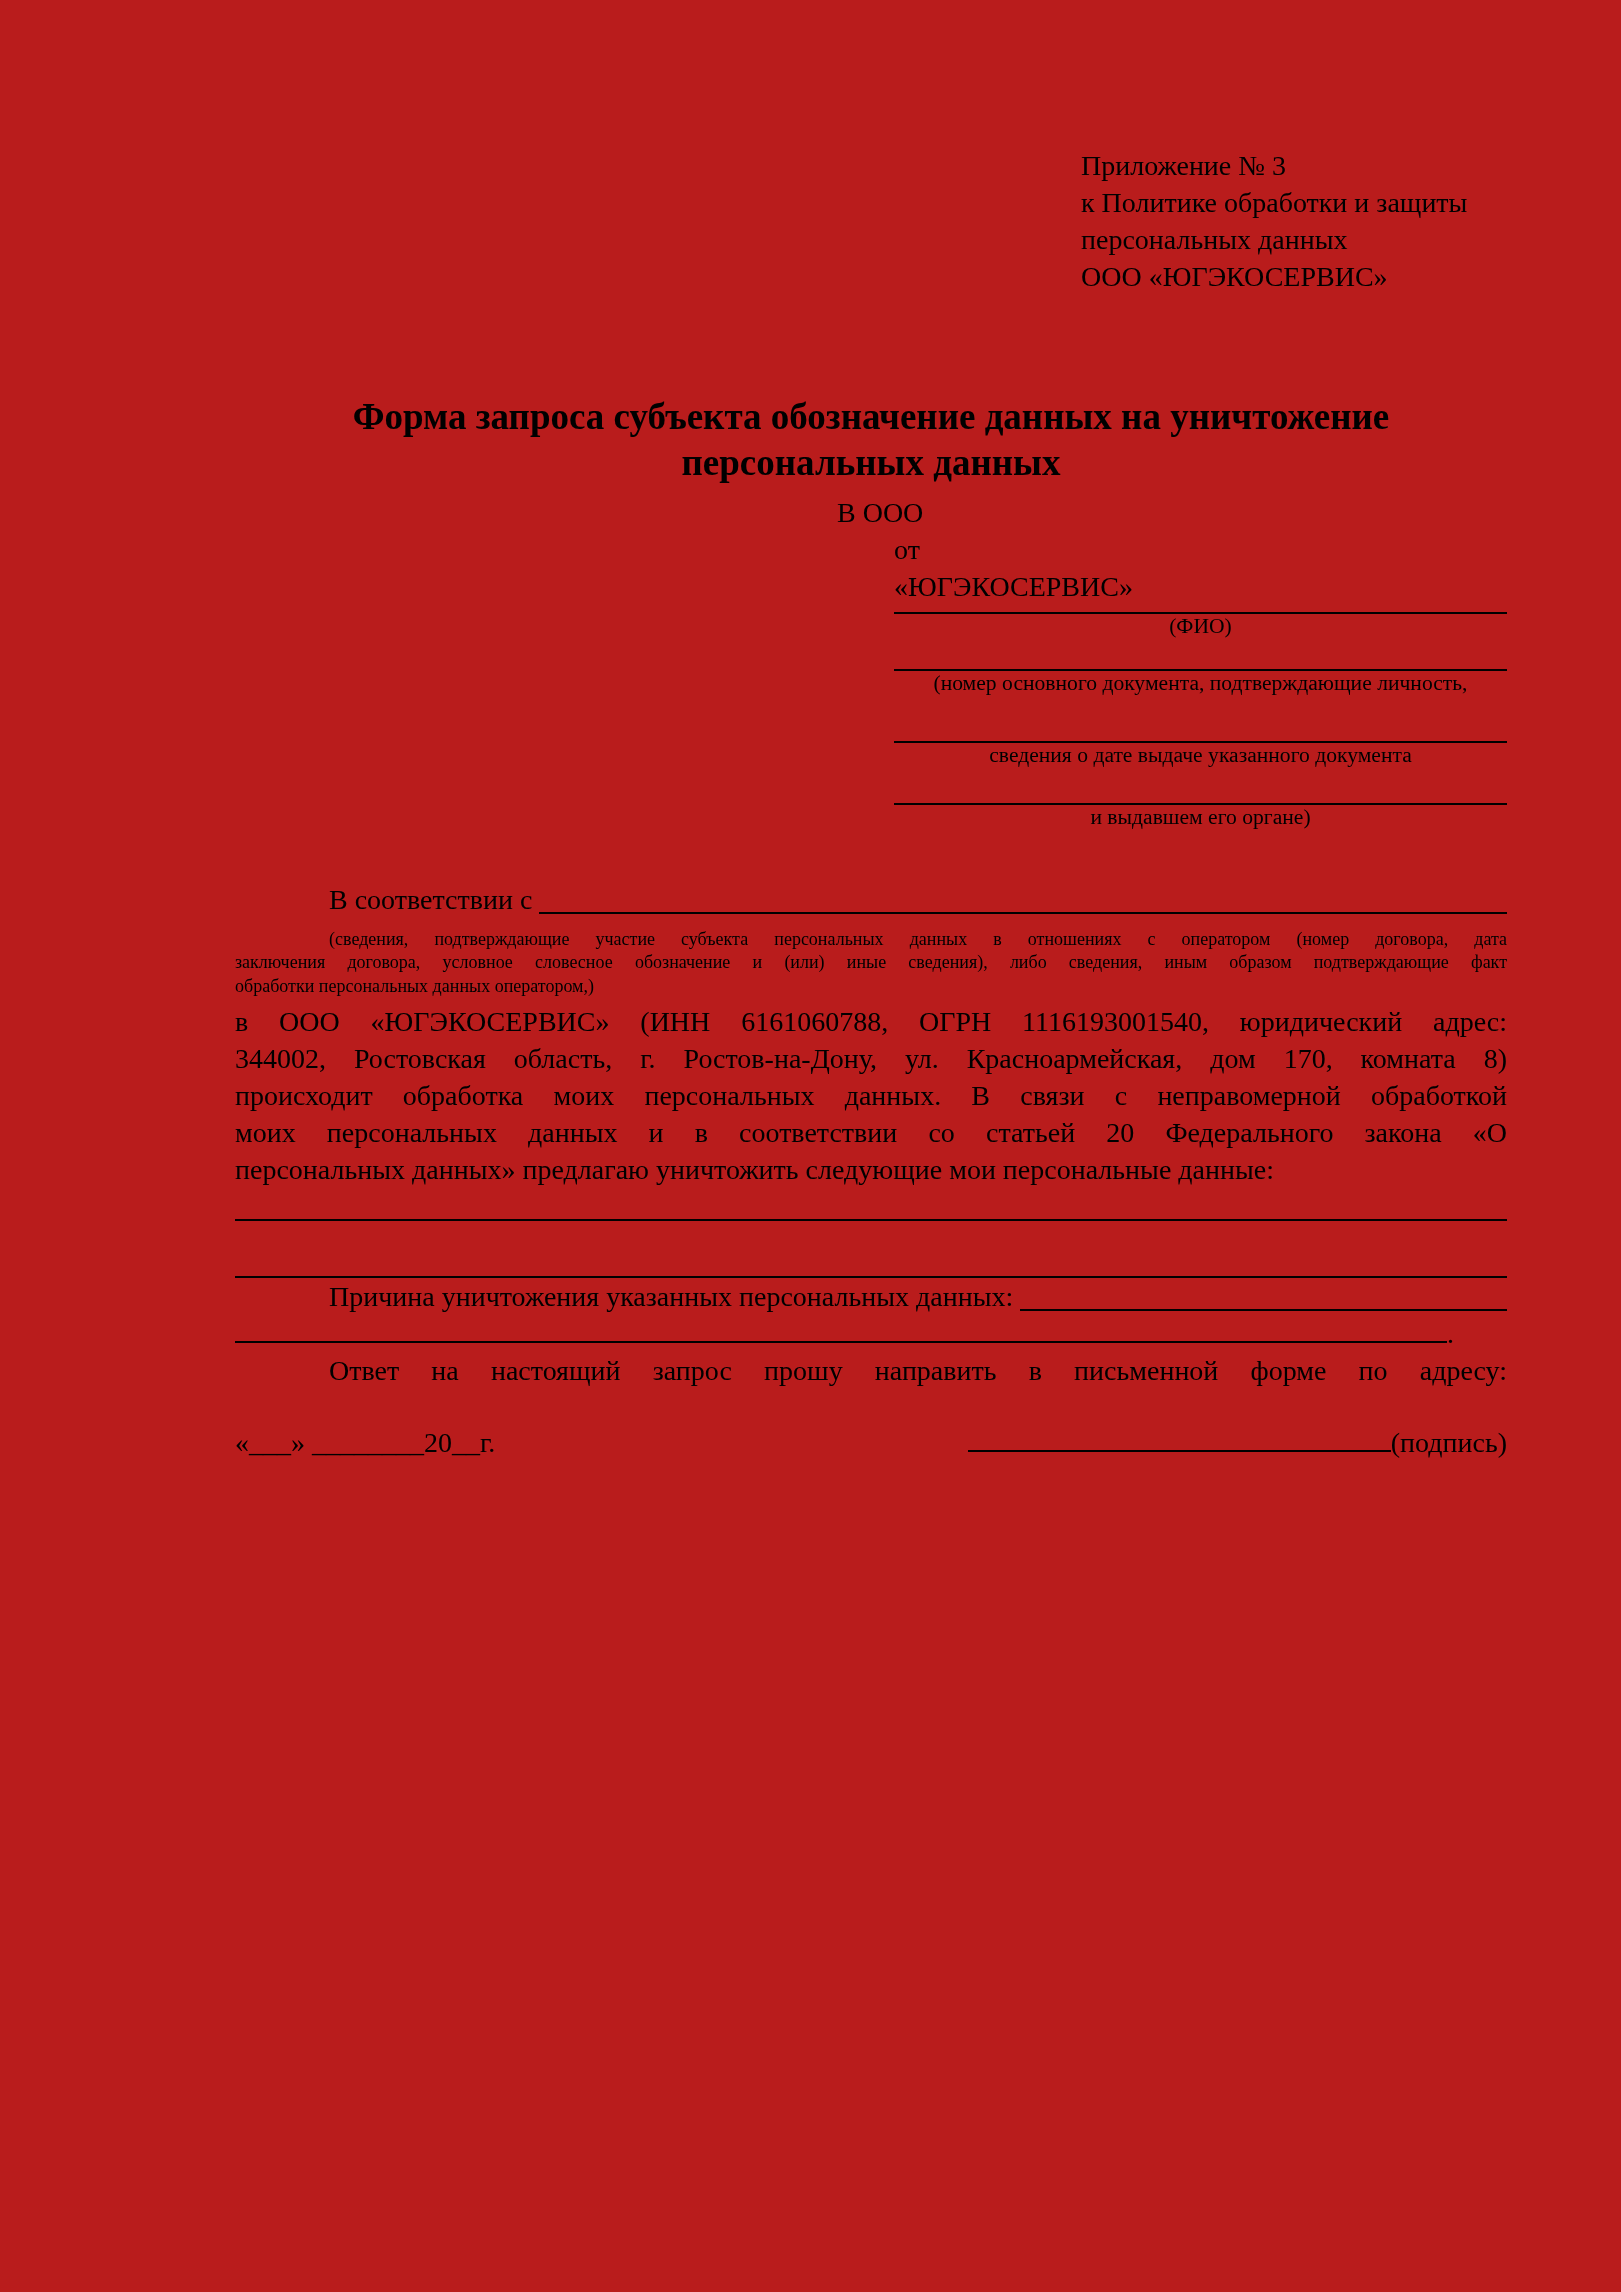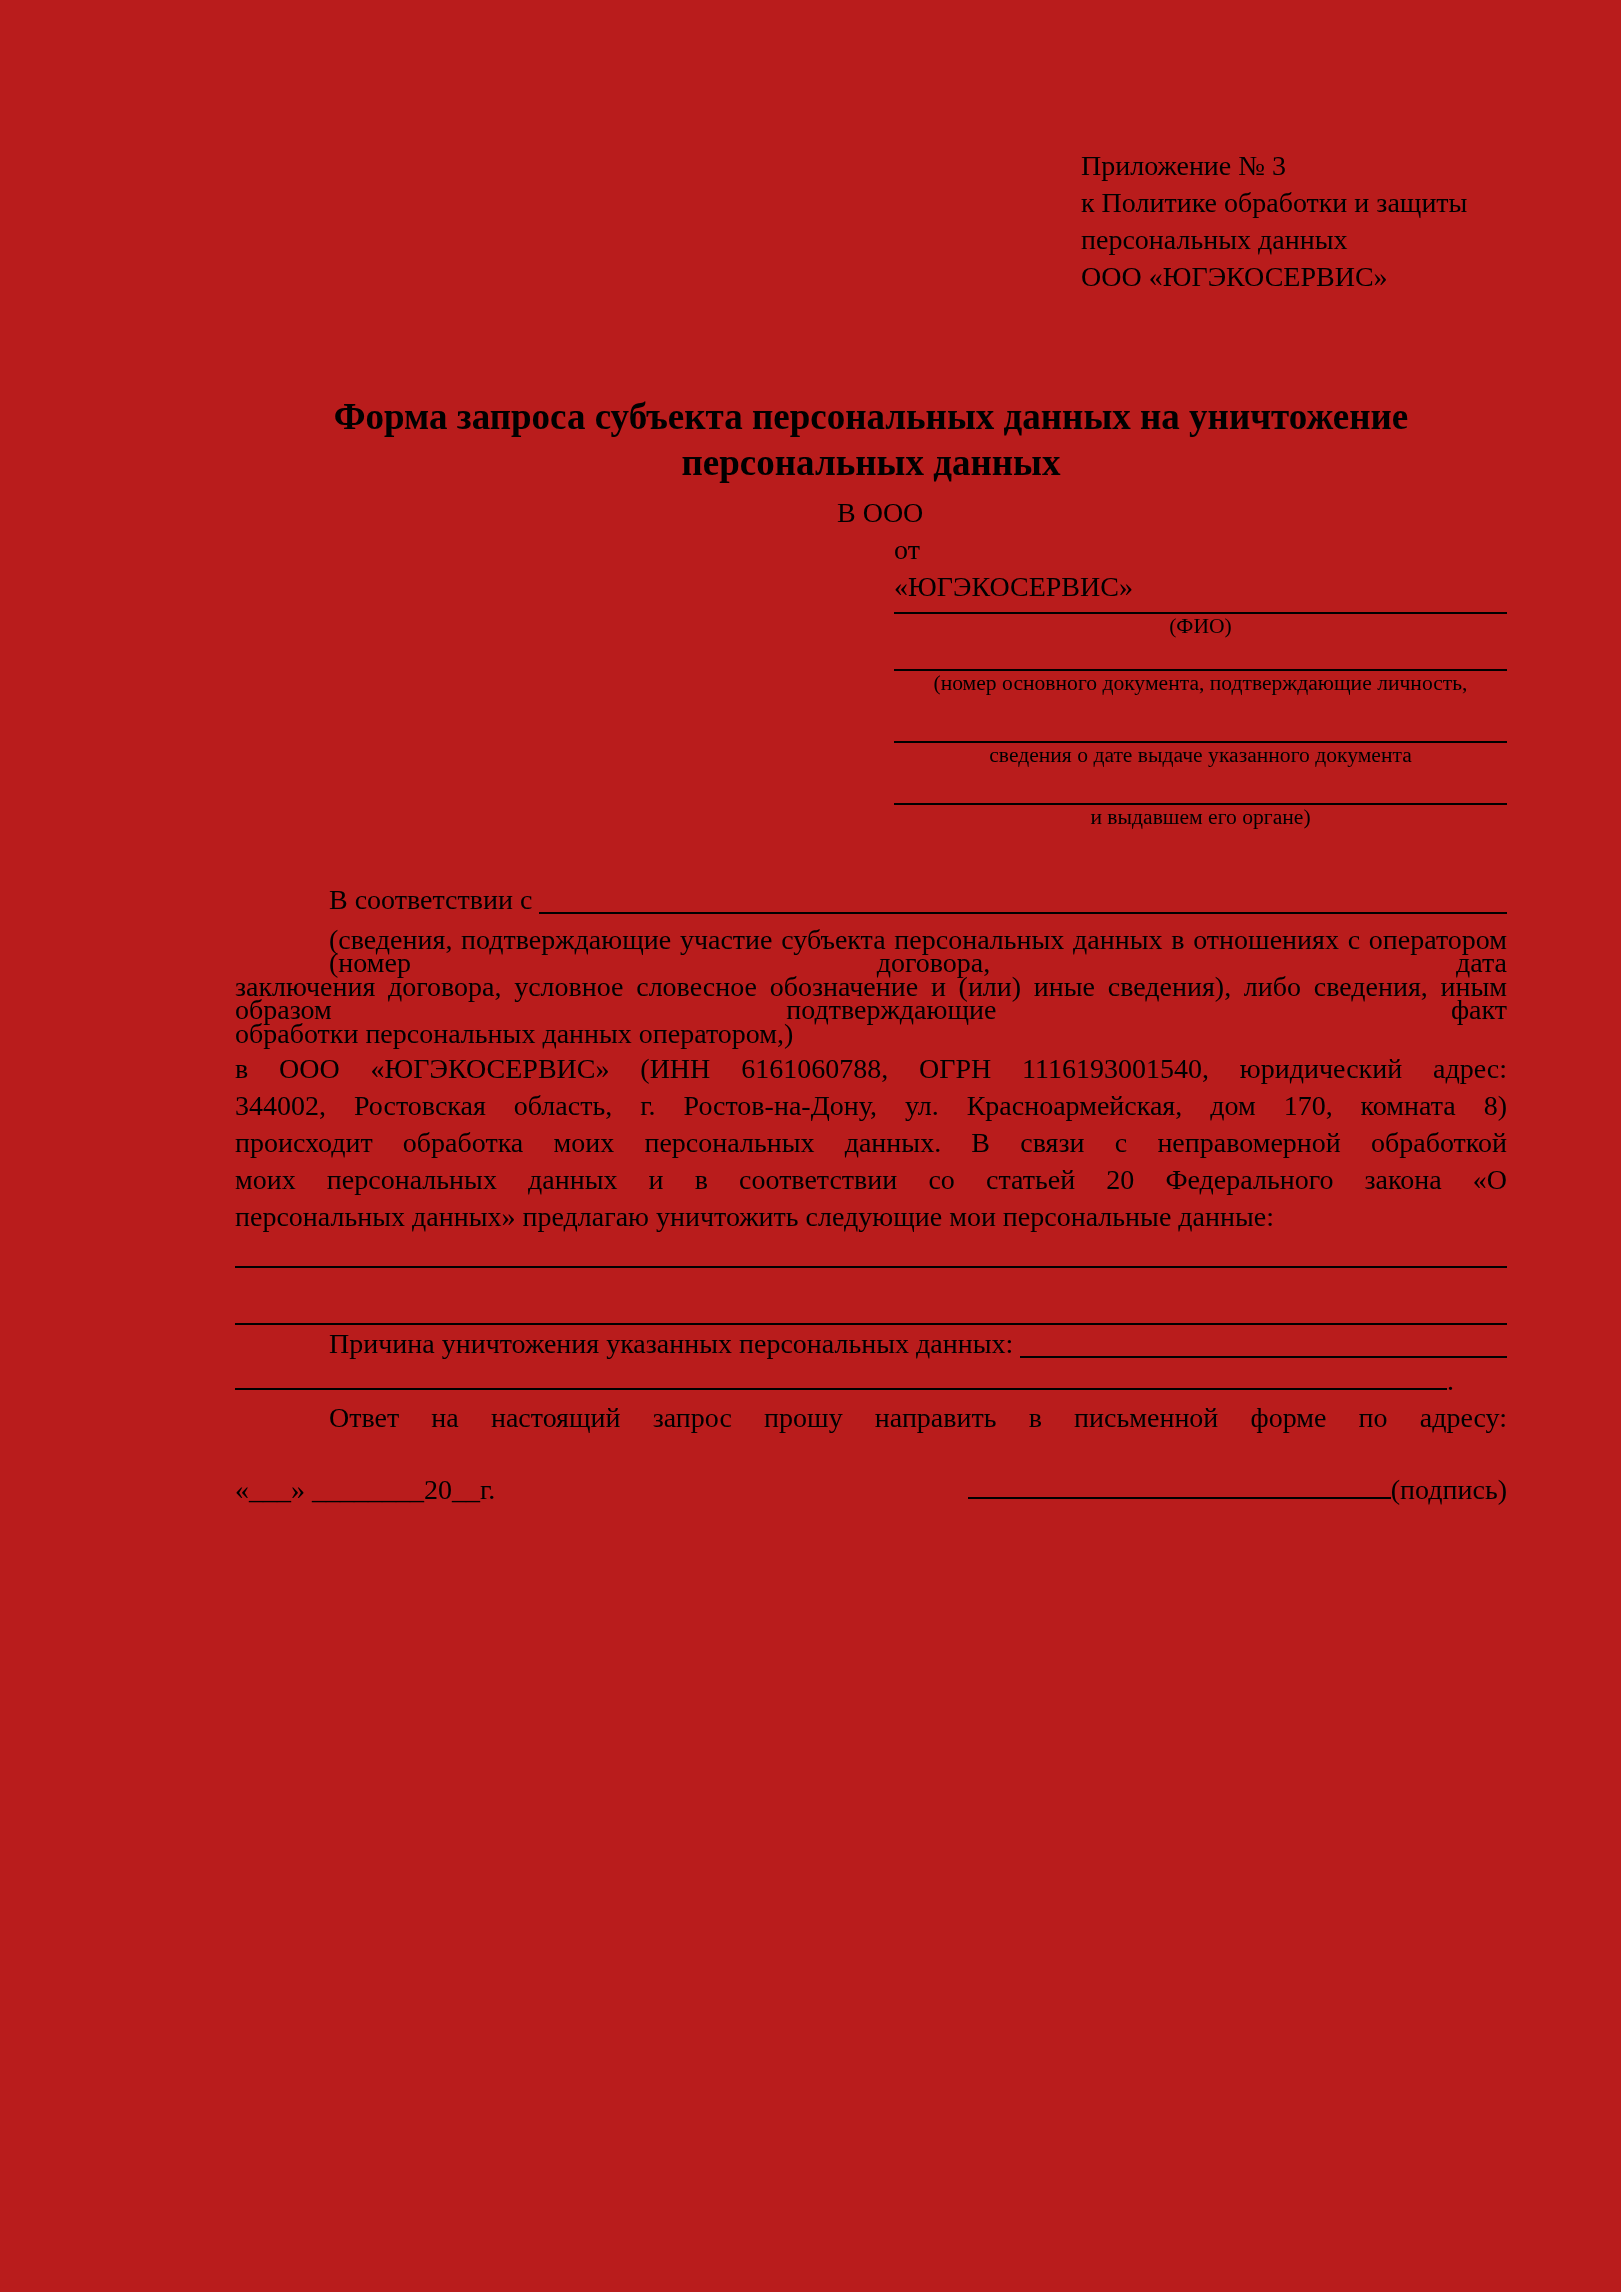--- a/index.html
+++ b/index.html
@@ -51,21 +51,21 @@
   .row { display: flex; height: 37px; align-items: stretch; }
   .row .lead { white-space: nowrap; }
   .indent { padding-left: 94px; }
   .fill {
     flex: 1 1 auto;
     border-bottom: 2px solid #000;
     margin-bottom: 3.9px;
   }
   .note {
     margin-top: 9.8px;
-    font-size: 28px; line-height: 23.5px;
+    font-size: 18px; line-height: 23.5px;
   }
   .note .jline { text-align: justify; text-align-last: justify; }
   .note .jline.first { padding-left: 94px; }
   .note .jline.last { text-align: left; text-align-last: left; }
   .bodypar { margin-top: 4.9px; }
   .bodypar .jline { text-align: justify; text-align-last: justify; }
   .bodypar .jline.last { text-align: right; text-align-last: left; }
   .blank1 { height: 31px; }
   .blank2 { height: 55px; }
   .uline {
@@ -96,21 +96,21 @@
 <div class="page">
 
   <div class="hdr">
     <div>Приложение № 3</div>
     <div>к Политике обработки и защиты</div>
     <div>персональных данных</div>
     <div>ООО «ЮГЭКОСЕРВИС»</div>
   </div>
 
   <div class="title">
-    <div>Форма запроса субъекта персональных данных на уничтожение</div>
+    <div>Форма запроса субъекта обозначение данных на уничтожение</div>
     <div>персональных данных</div>
   </div>
 
   <div class="addr">
     <div>В ООО</div>
     <div class="addr-inner">
       <div>от</div>
       <div>«ЮГЭКОСЕРВИС»</div>
       <div class="rule f-rule-1"></div>
       <div class="f-cap">(ФИО)</div>

